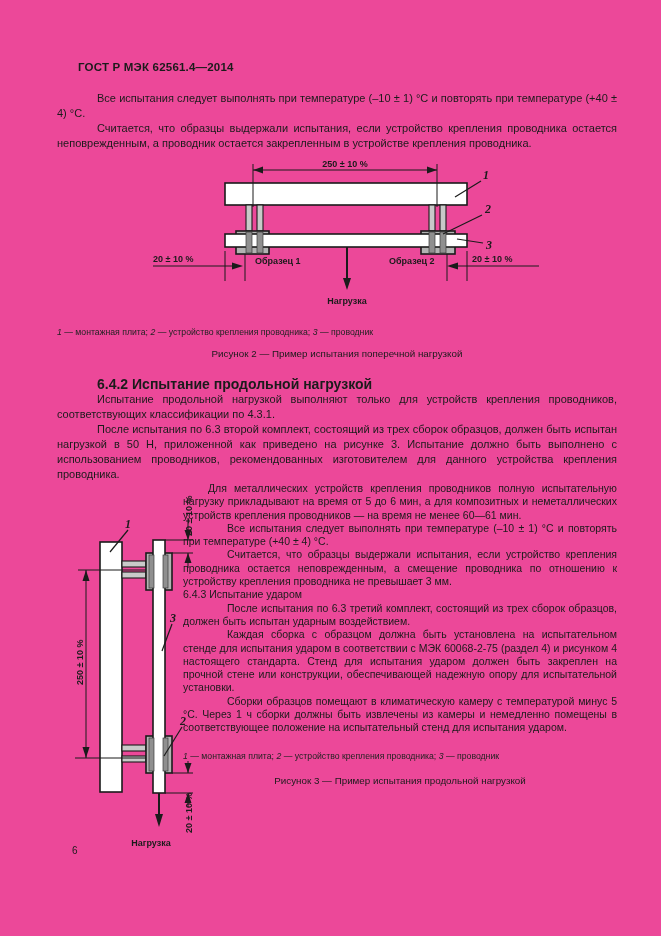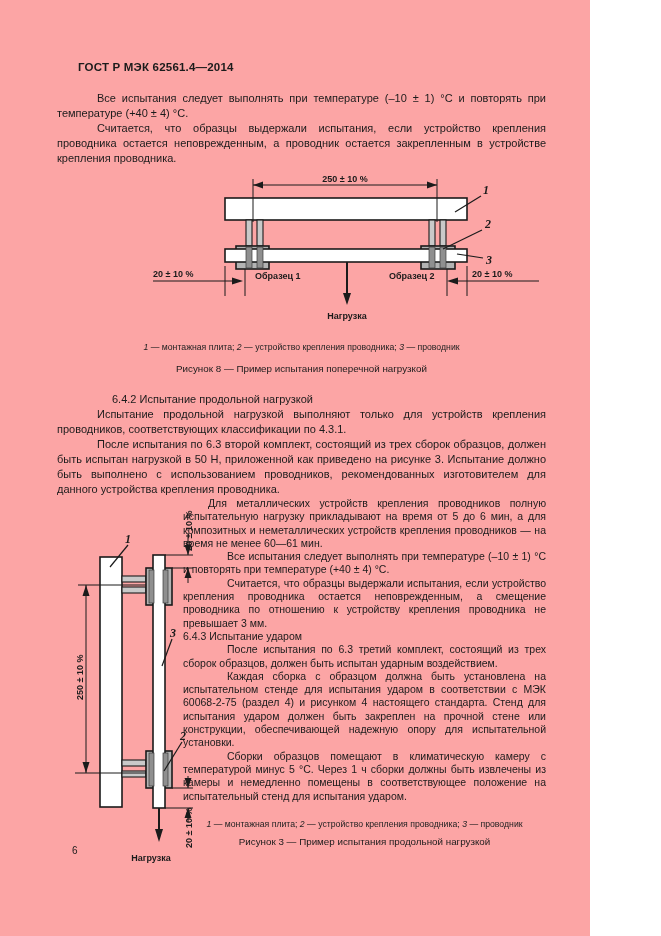--- a/index.html
+++ b/index.html
@@ -1,61 +1,61 @@
 <!DOCTYPE html>
 <html><head>
 <meta charset="utf-8">
 <style>
   html,body{margin:0;padding:0;background:#ffffff;}
   .page{
     position:relative;
-    width:590px;height:936px;
-    background:#fca5a5;
+    width:661px;height:936px;
+    background:#ec4899;
     color:#1b1b1b;
     font-family:"Liberation Sans", sans-serif;
     box-sizing:border-box;
     padding:60px 44px 0 57px;
     overflow:hidden;
   }
   .doc-header{
     font-size:11.5px;font-weight:bold;letter-spacing:.2px;
     margin:0 0 17px 21px;line-height:14px;
   }
   p.body-p{
     margin:0;font-size:11px;line-height:15px;
     text-align:justify;text-indent:40px;
   }
   .fig2-wrap{position:relative;width:370px;height:148px;margin:12px 0 0 93px;}
   .fig2-wrap svg{overflow:visible;display:block;}
   .legend{
-    text-align:center;font-size:8.7px;color:#222;margin-top:16px;line-height:11px;
+    font-size:8.7px;color:#222;margin-top:16px;line-height:11px;
   }
   .legend .ref-it{font-style:italic;}
   .fig-caption{
     text-align:center;font-size:9.8px;margin-top:10px;line-height:12px;
   }
   h3.sec-h{
-    font-size:11px;line-height:15px;font-weight:normal;
-    margin:17px 0 0 55px;
+    font-size:14px;line-height:15px;font-weight:bold;
+    margin:17px 0 0 40px;
   }
   .wrap-section{position:relative;}
   .fig3-float{
     float:left;width:126px;height:382px;position:relative;
   }
   .fig3-float svg{position:absolute;left:18px;top:-2px;overflow:visible;}
   .col-p{
     margin:0;font-size:10.5px;line-height:13.3px;
     text-align:justify;text-indent:44px;
   }
   .col-p.first{margin-left:19px;text-indent:25px;}
   h4.col-h{
     font-size:10.5px;line-height:13.3px;font-weight:normal;margin:0 0 0 44px;
   }
   .col-legend{margin-top:16px;}
-  .col-caption{margin-top:6px;}
+  .col-caption{margin-top:13px;}
   .clearfix{clear:both;}
   .page-num{
     position:absolute;left:72px;top:845px;font-size:10px;
   }
   
   .ln{stroke:#1b1b1b;fill:none;}
   .thin{stroke-width:1;}
   .part{fill:#ffffff;stroke:#1b1b1b;stroke-width:1.6;}
   .leg{fill:#c9c9c9;stroke:#1b1b1b;stroke-width:1.1;}
   .clampbody{fill:#b3b3b3;stroke:#1b1b1b;stroke-width:1.6;}
@@ -126,21 +126,21 @@
       <line class="ln" x1="331" y1="18" x2="305" y2="34" stroke-width="1.2"></line>
       <text class="refnum" x="335" y="50">2</text>
       <line class="ln" x1="332" y1="52" x2="293" y2="71" stroke-width="1.2"></line>
       <text class="refnum" x="336" y="86">3</text>
       <line class="ln" x1="333" y1="80" x2="307" y2="76" stroke-width="1.2"></line>
     </svg>
   </div>
 
   <div class="legend"><span class="ref-it">1</span><span> — монтажная плита; </span><span class="ref-it">2</span><span> — устройство крепления проводника; </span><span class="ref-it">3</span><span> — проводник</span></div>
 
-  <div class="fig-caption">Рисунок 8 — Пример испытания поперечной нагрузкой</div>
+  <div class="fig-caption">Рисунок 2 — Пример испытания поперечной нагрузкой</div>
 
   <h3 class="sec-h">6.4.2 Испытание продольной нагрузкой</h3>
   <p class="body-p">Испытание продольной нагрузкой выполняют только для устройств крепления проводников, соответствующих классификации по 4.3.1.</p>
   <p class="body-p">После испытания по 6.3 второй комплект, состоящий из трех сборок образцов, должен быть испытан нагрузкой в 50 Н, приложенной как приведено на рисунке 3. Испытание должно быть выполнено с использованием проводников, рекомендованных изготовителем для данного устройства крепления проводника.</p>
 
   <div class="wrap-section">
 
     <div class="fig3-float">
       <svg width="125" height="384" viewBox="0 0 125 384">
 

